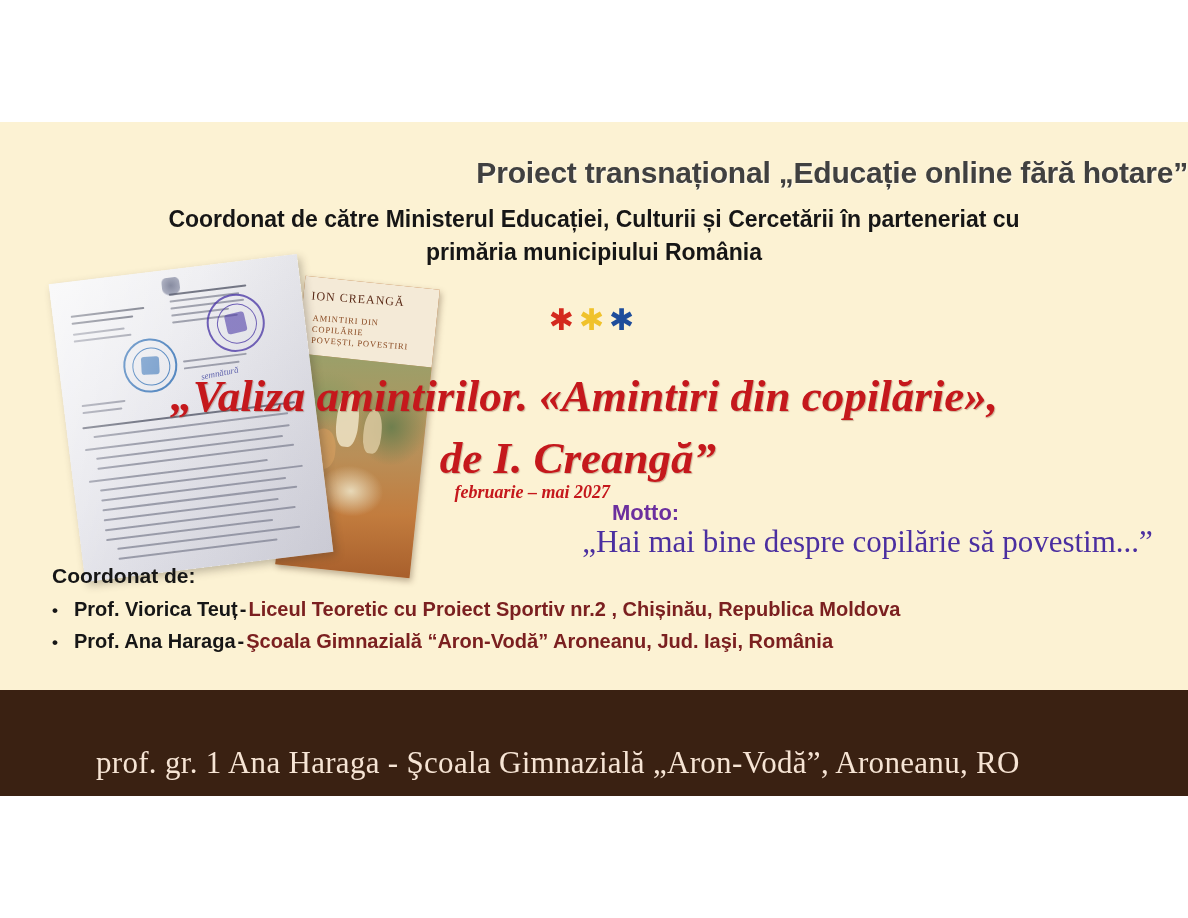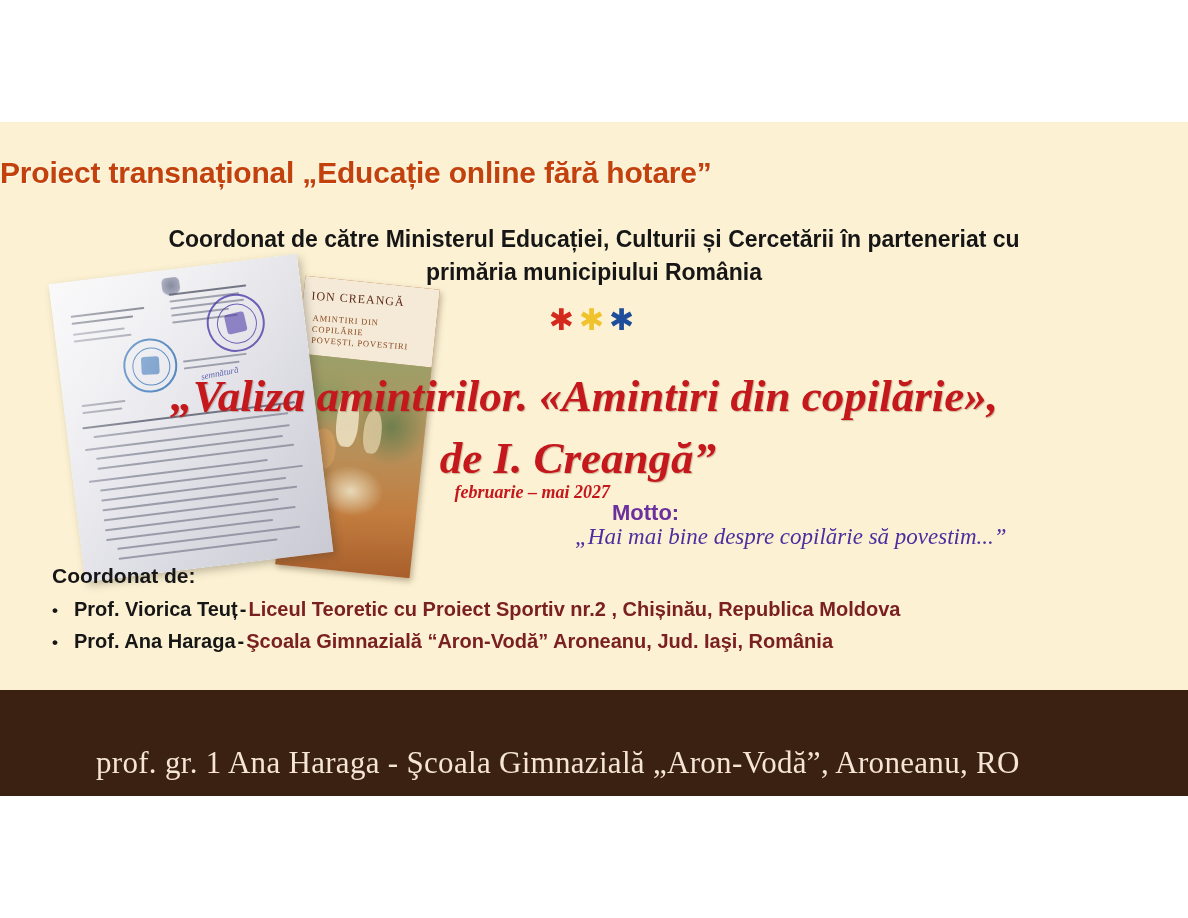--- a/index.html
+++ b/index.html
@@ -41,41 +41,40 @@
     height: 106px;
     background: #3a2112;
   }
 
   
   .project-title {
     position: absolute;
     left: 0;
     top: 156px;
     width: 1188px;
-    text-align: left;
+    text-align: right;
     font-family: "Liberation Sans", sans-serif;
     font-weight: bold;
     font-size: 30px;
     letter-spacing: -0.2px;
-    color: #c2410c;
+    color: #404040;
     text-shadow: 1px 1px 0 rgba(255,255,255,0.55);
   }
 
   .subtitle-block {
     position: absolute;
     left: 84px;
     top: 203px;
     width: 1020px;
     text-align: center;
     font-family: "Liberation Sans", sans-serif;
     font-weight: bold;
     font-size: 23px;
     line-height: 33px;
     color: #161616;
-    margin-top: 20px;
   }
 
   
   .asterisks {
     position: absolute;
     left: 0;
     top: 305px;
     width: 1188px;
     text-align: center;
     font-size: 30px;
@@ -132,24 +131,23 @@
     font-weight: bold;
     font-size: 22px;
     color: #6b2f9e;
     z-index: 6;
   }
   .motto-text {
     position: absolute;
     left: 575px;
     top: 524px;
     width: 585px;
-    text-align: left;
-    font-family: "Liberation Serif", serif;
-    font-style: italic;
-    font-size: 23px;
+    text-align: center;
+    font-family: "Liberation Serif", serif;
+    font-size: 31px;
     color: #4b2fa0;
     z-index: 6;
   }
 
   
   .coord-block {
     position: absolute;
     left: 52px;
     top: 564px;
     width: 1100px;

